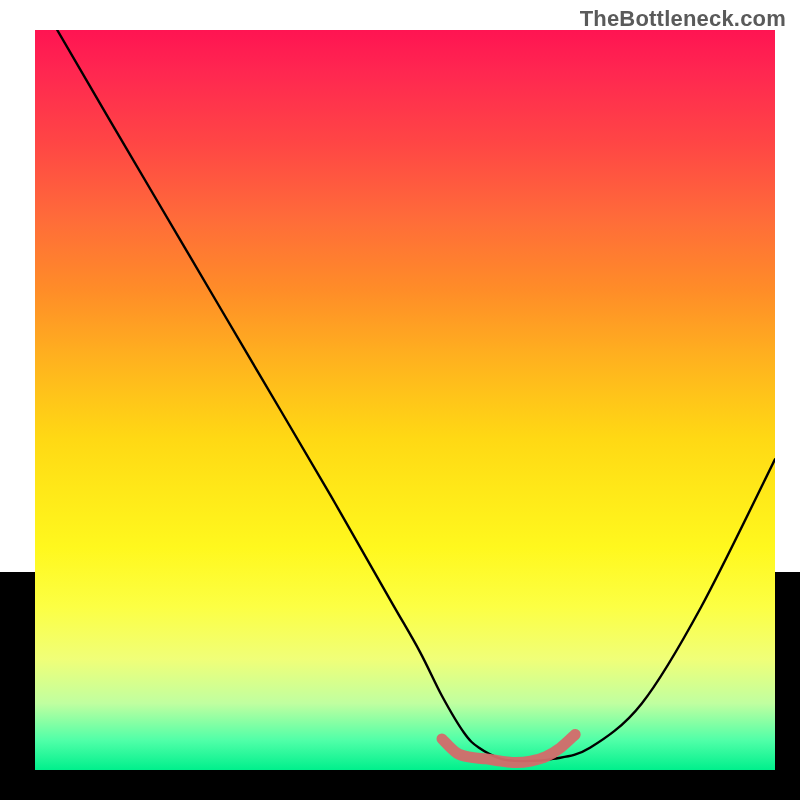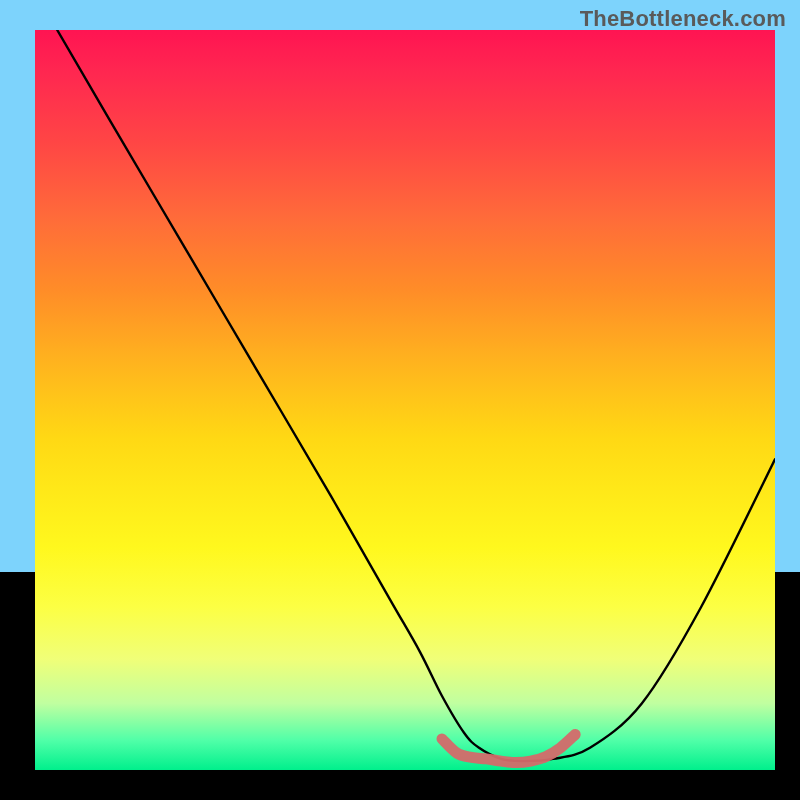--- a/index.html
+++ b/index.html
@@ -1,21 +1,21 @@
 <!DOCTYPE html>
 <html><head>
 <meta charset="utf-8">
 <style>
   * { margin: 0; padding: 0; box-sizing: border-box; }
   html, body { width: 800px; height: 800px; overflow: hidden; background: #000; }
   .stage {
     position: relative;
     width: 800px;
     height: 572px;
-    background: #7dd3fc;
+    background: #ffffff;
   }
   .plot-region {
     position: absolute;
     left: 35px;
     top: 30px;
     width: 740px;
     height: 740px;
     overflow: hidden;
   }
   .gradient-bg {

